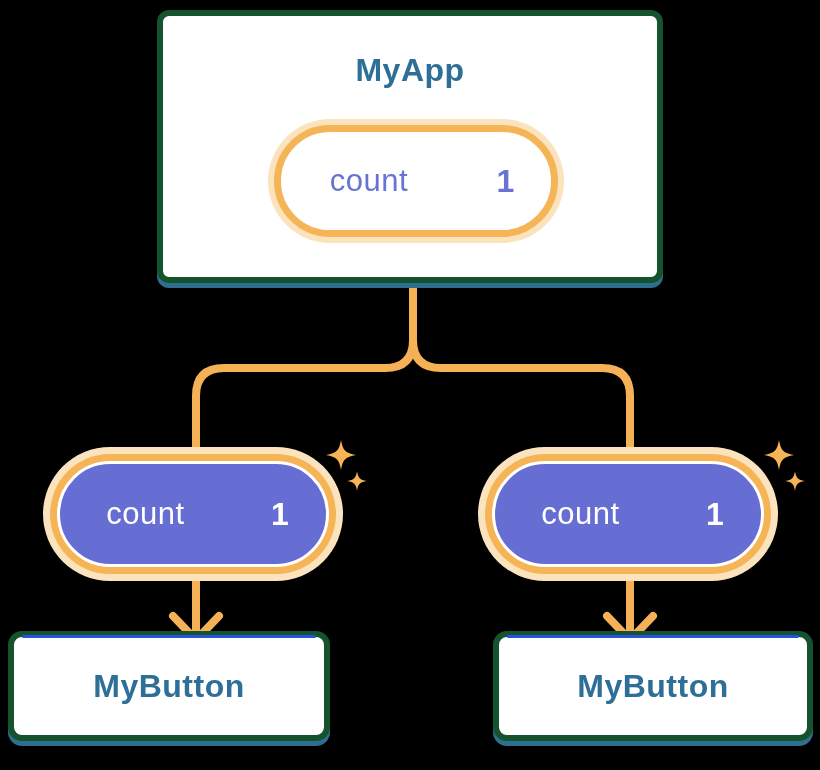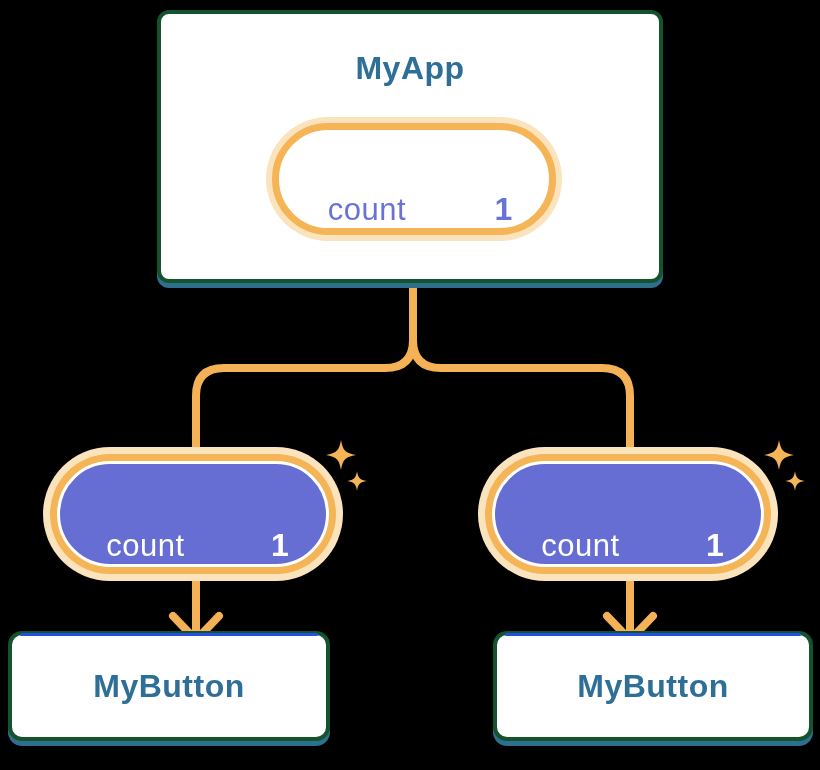--- a/index.html
+++ b/index.html
@@ -12,21 +12,21 @@
   .stage { position: relative; width: 820px; height: 770px; }
 
   .connector-svg {
     position: absolute; left: 0; top: 0; z-index: 1;
     pointer-events: none;
   }
 
   .card {
     position: absolute;
     background: #ffffff;
-    border: 4px solid #14532d;
+    border: 6px solid #14532d;
     box-shadow: 0 5px 0 #2E6E8E;
     z-index: 2;
     box-sizing: border-box;
   }
   .root-card {
     left: 157px; top: 10px; width: 506px; height: 273px;
     border-radius: 12px;
   }
   .child-card {
     width: 322px; height: 110px; top: 631px;
@@ -43,21 +43,21 @@
   .component-title {
     color: #2E6F97;
     font-size: 32px; font-weight: 600; letter-spacing: 0.5px;
     text-align: center;
   }
   .root-card .component-title { margin-top: 36px; }
 
   
   .pill {
     position: absolute; box-sizing: border-box;
-    display: flex; align-items: flex-end;
+    display: flex; align-items: center;
     z-index: 2;
   }
   .pill-light {
     left: 111px; top: 109px; width: 284px; height: 112px;
     background: #ffffff;
     border: 7px solid #F5B455;
     border-radius: 56px;
     box-shadow: 0 0 0 6px #FBE3BD;
   }
   .pill-light .pill-name  { color: #6973D6; }

